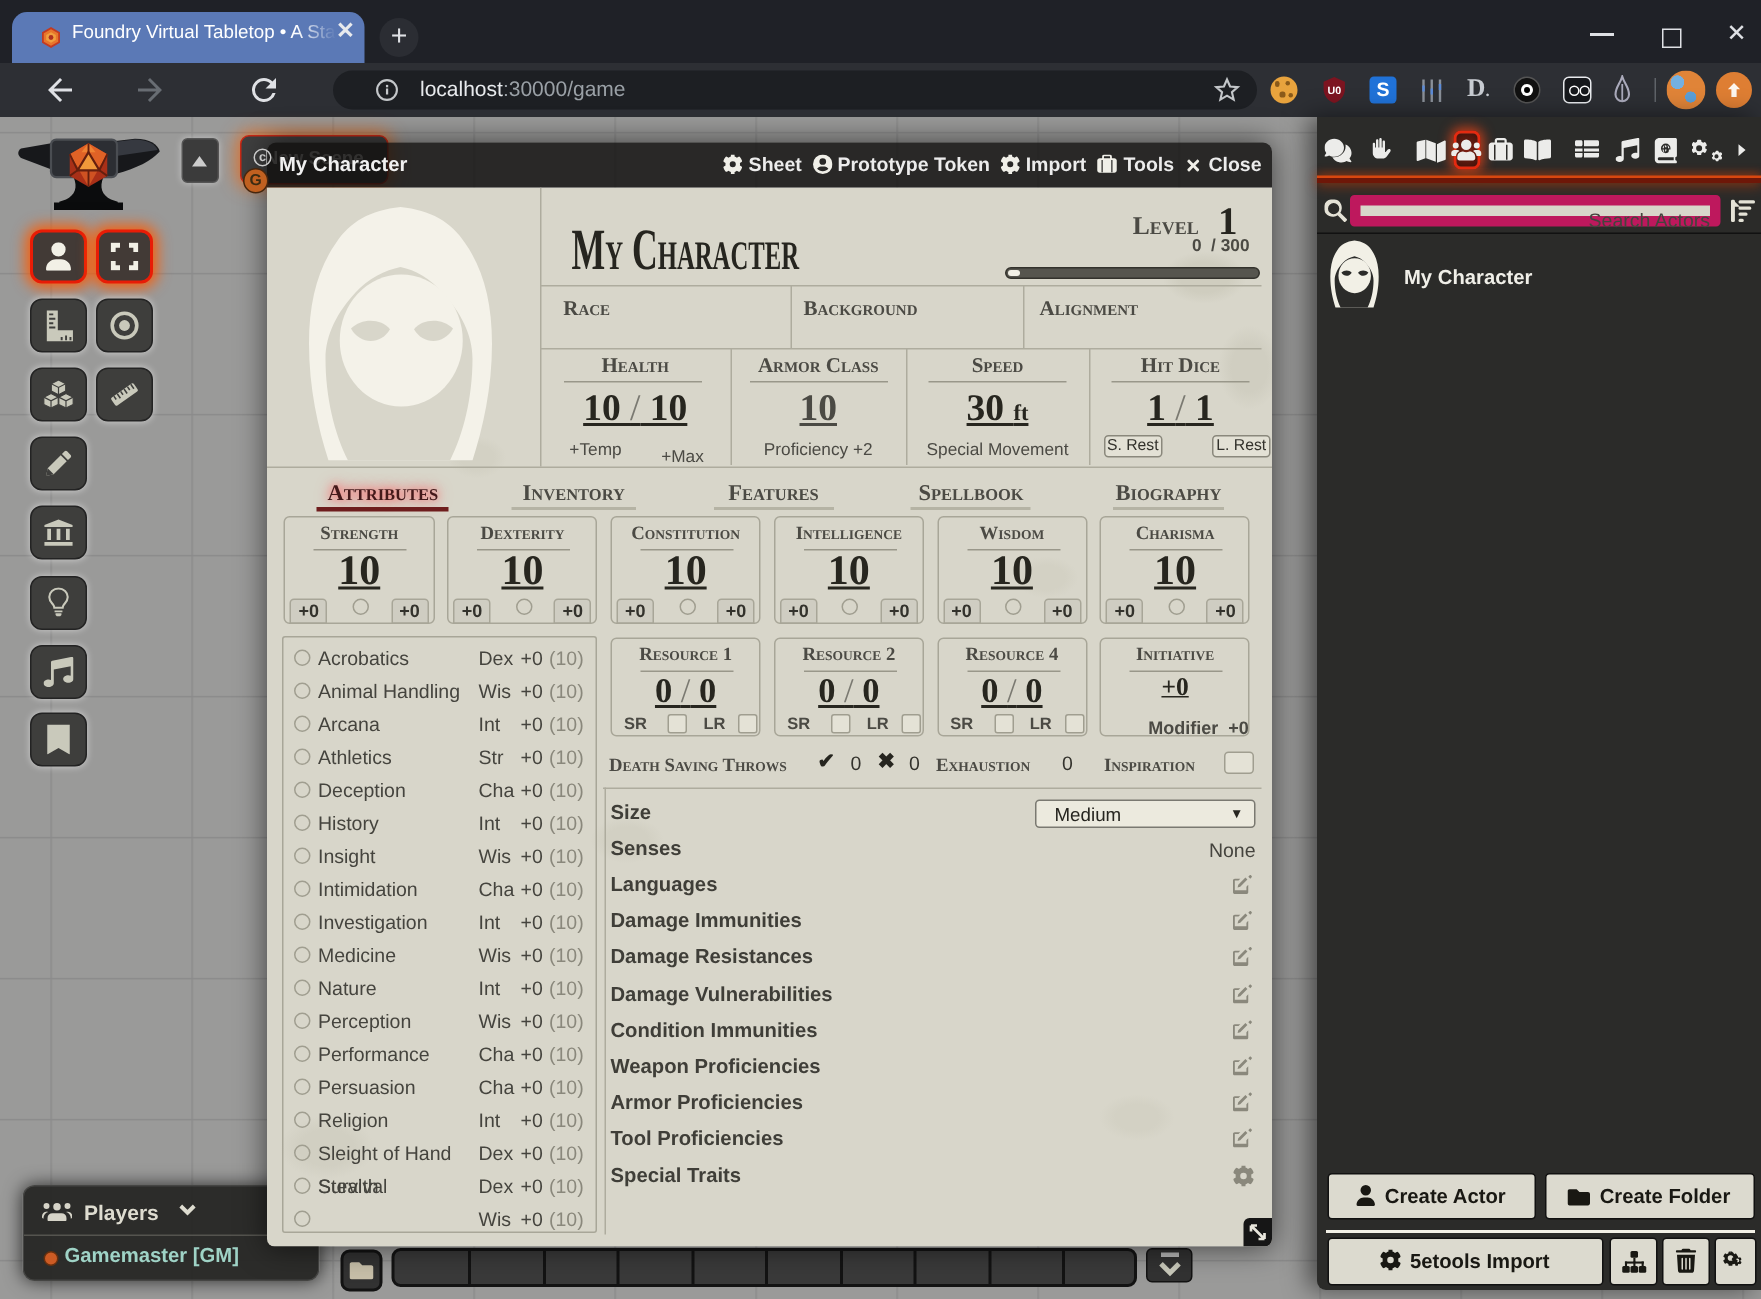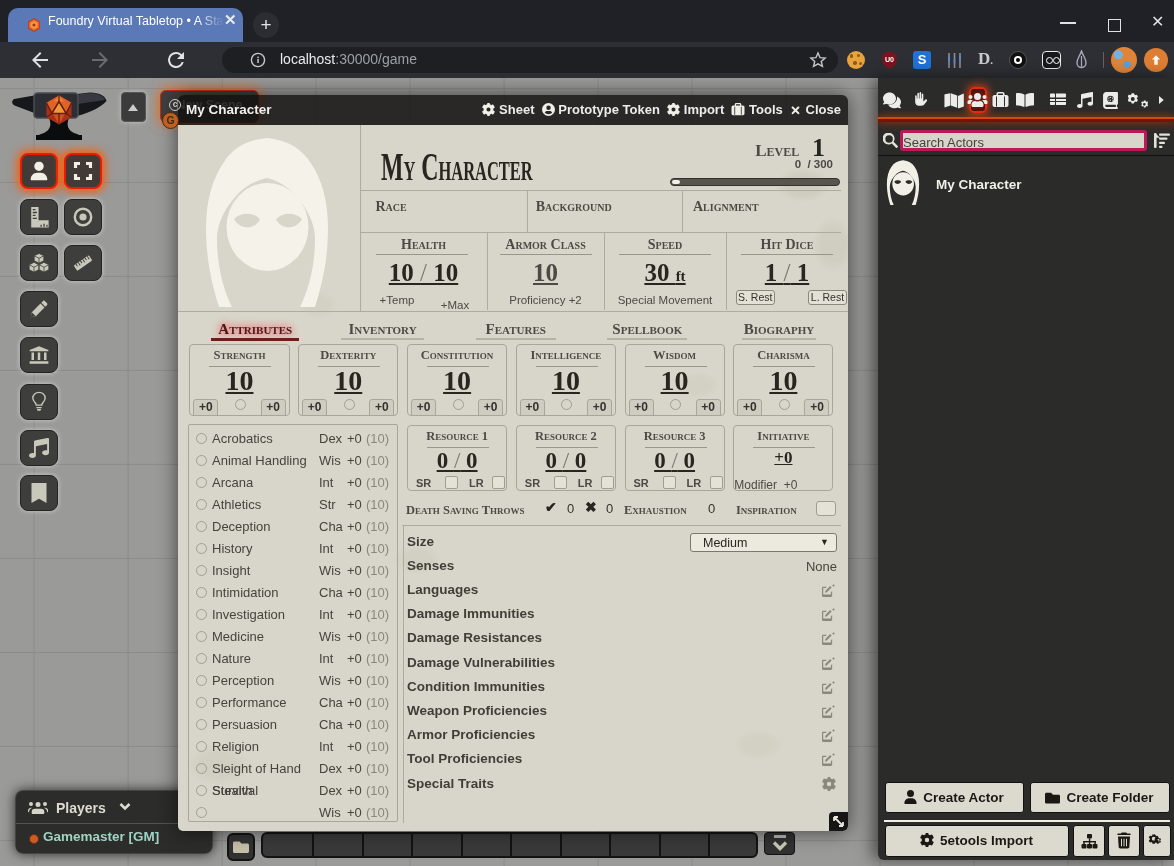--- a/index.html
+++ b/index.html
@@ -480,30 +480,30 @@
           <div class="rv num">0 <span style="color:#7a7971;font-weight:normal;">/</span> 0</div>
           <div class="srlr"><span>SR</span><div class="cb rcb" style="left:29px;"></div><span style="position:absolute;left:53px;">LR</span><div class="cb rcb" style="left:76px;"></div></div>
         </div>
       <div class="box rb" style="left:337.8px;">
           <div class="abn sc">Resource 2</div>
           <div class="abu"></div>
           <div class="rv num">0 <span style="color:#7a7971;font-weight:normal;">/</span> 0</div>
           <div class="srlr"><span>SR</span><div class="cb rcb" style="left:29px;"></div><span style="position:absolute;left:53px;">LR</span><div class="cb rcb" style="left:76px;"></div></div>
         </div>
       <div class="box rb" style="left:446.5px;">
-          <div class="abn sc">Resource 3</div>
+          <div class="abn sc">Resource 4</div>
           <div class="abu"></div>
           <div class="rv num">0 <span style="color:#7a7971;font-weight:normal;">/</span> 0</div>
           <div class="srlr"><span>SR</span><div class="cb rcb" style="left:29px;"></div><span style="position:absolute;left:53px;">LR</span><div class="cb rcb" style="left:76px;"></div></div>
         </div>
       <div class="box rb" style="left:555.3px;">
           <div class="abn sc">Initiative</div>
           <div class="abu"></div>
           <div class="rv num" style="font-size:17px;">+0</div>
-          <div style="position:absolute;left:0;top:52px;width:100%;text-align:left;font-size:12px;color:#4b4a44;">Modifier&nbsp;&nbsp;+0</div>
+          <div style="position:absolute;left:0;top:52px;width:100%;text-align:right;font-size:12px;color:#4b4a44;font-weight:bold;">Modifier&nbsp;&nbsp;+0</div>
         </div>
 
       <div class="abs sc" style="left:228px;top:378px;font-size:12.5px;">Death Saving Throws</div>
       <div class="abs" style="left:367px;top:374px;font-size:14px;font-weight:bold;color:#26251f;">✔</div>
         <div class="abs" style="left:389px;top:376px;font-size:13px;color:#33322c;">0</div>
         <div class="abs" style="left:407px;top:374px;font-size:14px;font-weight:bold;color:#26251f;">✖</div>
         <div class="abs" style="left:428px;top:376px;font-size:13px;color:#33322c;">0</div>
       <div class="abs sc" style="left:446px;top:378px;font-size:12.5px;">Exhaustion</div>
       <div class="abs" style="left:530px;top:376px;font-size:13px;color:#33322c;">0</div>
       <div class="abs sc" style="left:558px;top:378px;font-size:12.5px;">Inspiration</div>
@@ -641,21 +641,21 @@
             <path fill="#ECECEA" d="M308 177l-25-14a115 115 0 0 0 0-41l25-14c7-4 10-13 7-20a150 150 0 0 0-32-56 16 16 0 0 0-21-3l-25 14a115 115 0 0 0-36-21l-3-29c-1-8-8-14-16-14h-57c-8 0-15 6-16 14l-3 29a115 115 0 0 0-36 21l-25-15c-7-4-16-3-21 3a150 150 0 0 0-32 56c-3 8 0 16 7 20l25 14a115 115 0 0 0 0 41l-25 14c-7 4-10 13-7 20 7 21 18 40 32 56 5 6 14 8 21 3l25-14a115 115 0 0 0 36 21l3 29c1 8 8 14 16 14h57c8 0 15-6 16-14l3-29a115 115 0 0 0 36-21l25 14c7 4 16 3 21-3 14-16 25-35 32-56 3-8 0-16-7-20zM152 224a64 64 0 1 1 64-64 64 64 0 0 1-64 64zm488 123l-17-10a78 78 0 0 0 0-28l17-10c5-3 7-9 5-14a102 102 0 0 0-22-38 11 11 0 0 0-14-2l-17 10a78 78 0 0 0-24-14l-2-20c-1-5-5-10-11-10h-39c-6 0-10 5-11 10l-2 20a78 78 0 0 0-24 14l-17-10c-5-3-11-2-14 2a102 102 0 0 0-22 38c-2 5 0 11 5 14l17 10a78 78 0 0 0 0 28l-17 10c-5 3-7 9-5 14 5 14 12 27 22 38 3 4 9 5 14 2l17-10a78 78 0 0 0 24 14l2 20c1 5 5 10 11 10h39c6 0 10-5 11-10l2-20a78 78 0 0 0 24-14l17 10c5 3 11 2 14-2 10-11 17-24 22-38 2-5 0-11-5-14zm-118 30a44 44 0 1 1 44-44 44 44 0 0 1-44 44z" transform="translate(0,60)"></path>
           </svg></div>
     <div class="abs" style="left:279.5px;top:15.0px;"><svg width="8" height="14" viewBox="0 0 256 512">
             <path fill="#ECECEA" d="M0 96l192 160L0 416V96z" transform="scale(0.9) translate(20,30)"></path>
           </svg></div>
     </div>
     <div class="abs" style="left:0;top:39px;width:296px;height:4.5px;background:linear-gradient(180deg,#d8470f 0 33%,#6e1708 33% 100%);box-shadow:0 2px 8px rgba(225,65,0,.5),0 -2px 6px rgba(225,65,0,.35);"></div>
     <svg class="abs" style="left:5px;top:55px" width="15" height="15" viewBox="0 0 512 512">
         <path fill="#e4e2d6" d="M505 443L361 299a204 204 0 1 0-62 62l144 144c9 9 24 9 33 0l29-29c9-9 9-24 0-33zM208 336a128 128 0 1 1 0-256 128 128 0 0 1 0 256z"></path>
       </svg>
-    <div class="abs" style="left:22px;top:51.5px;width:247px;height:21px;background:#d8d6ca;border:3px solid #be185d;border-radius:3px;box-sizing:border-box;text-align:left;font-size:13px;color:#45443e;line-height:19px;">Search Actors</div>
+    <div class="abs" style="left:22px;top:51.5px;width:247px;height:21px;background:#d8d6ca;border:7px solid #be185d;border-radius:3px;box-sizing:border-box;text-align:right;font-size:13px;color:#45443e;line-height:19px;">Search Actors</div>
     <svg class="abs" style="left:276px;top:55px" width="16" height="15" viewBox="0 0 16 15">
       <g fill="#e4e2d6">
           <rect x="0" y="0" width="2.6" height="15" rx="1"></rect>
           <polygon points="-2.6,3.8 6,3.8 1.3,-0.8" transform="translate(0,1)"></polygon>
       <rect x="5" y="0.5" width="11" height="2.2" rx="1"></rect>
           <rect x="5" y="4.6" width="8.5" height="2.2" rx="1"></rect>
           <rect x="5" y="8.7" width="6" height="2.2" rx="1"></rect>
           <rect x="5" y="12.8" width="3.5" height="2.2" rx="1"></rect>
         </g>
     </svg>

